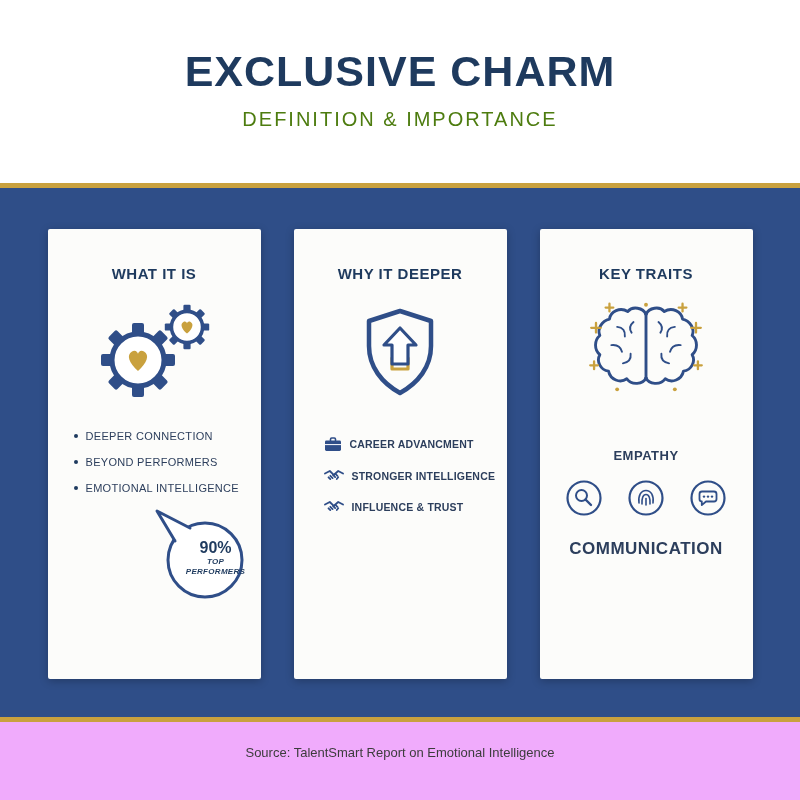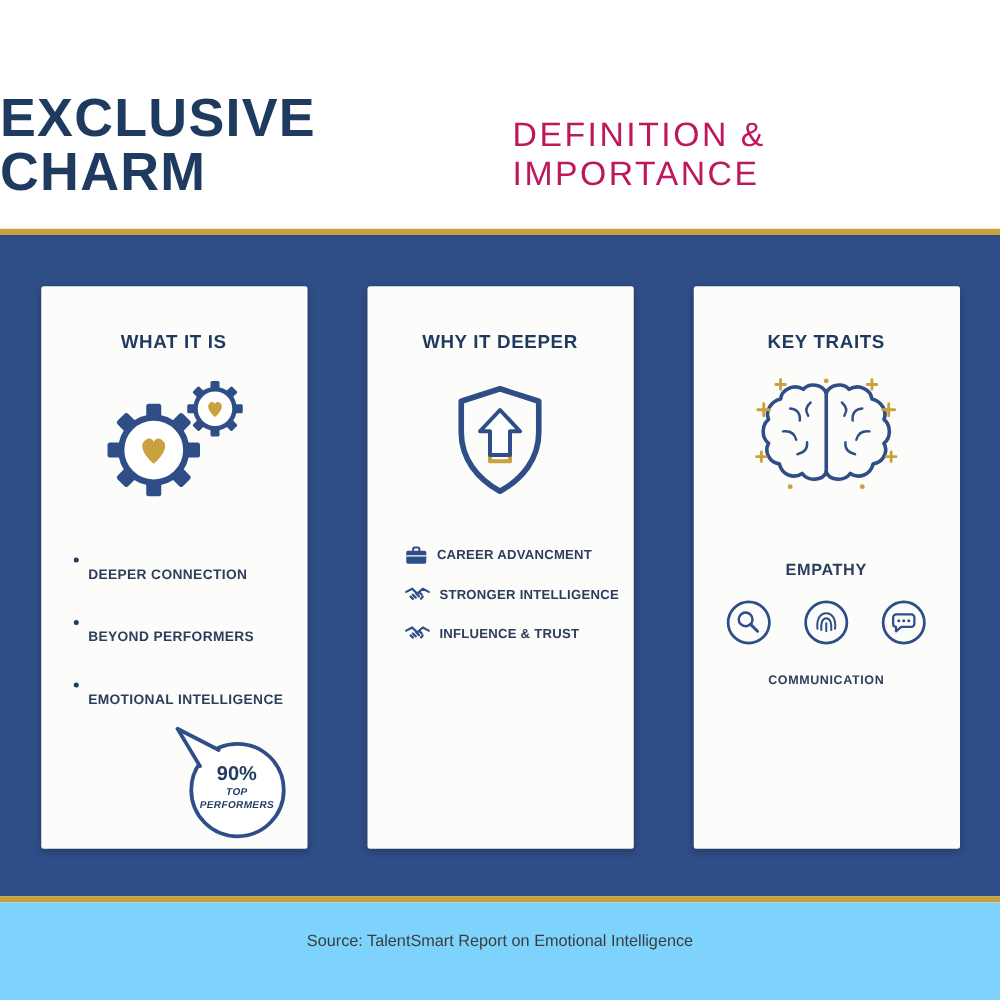--- a/index.html
+++ b/index.html
@@ -6,60 +6,60 @@
     --navy:#2f4e88;
     --navy-text:#1e3a5e;
     --gold:#c9a13e;
     --card-bg:#fcfcfa;
   }
   *{margin:0;padding:0;box-sizing:border-box;}
   html,body{width:800px;height:800px;background:#fff;font-family:"Liberation Sans",sans-serif;}
   .page{width:800px;height:800px;display:flex;flex-direction:column;overflow:hidden;background:#fff;}
 
   
-  .top{height:183px;display:flex;align-items:center;justify-content:flex-start;padding-top:50px;}
+  .top{height:183px;display:flex;flex-direction:column;align-items:center;justify-content:flex-start;padding-top:50px;}
   .top h1{font-size:43px;font-weight:800;letter-spacing:1px;color:var(--navy-text);line-height:1;}
-  .top h2{font-size:27px;font-weight:500;letter-spacing:2px;color:#be185d;margin-top:15px;}
+  .top h2{font-size:20px;font-weight:500;letter-spacing:2px;color:#4d7c0f;margin-top:15px;}
 
   .gold-bar{height:5px;width:100%;background:var(--gold);flex:0 0 auto;}
 
   
-  .navy{height:529px;background:var(--navy);display:flex;justify-content:center;gap:48px;padding-top:41px;flex:0 0 auto;}
+  .navy{height:529px;background:var(--navy);display:flex;justify-content:center;gap:33px;padding-top:41px;flex:0 0 auto;}
   .card{width:213px;height:450px;background:var(--card-bg);border-radius:2px;display:flex;flex-direction:column;align-items:center;padding-top:36px;box-shadow:0 2px 8px rgba(0,0,0,.25);}
   .card h3{font-size:15px;font-weight:800;letter-spacing:.5px;color:var(--navy-text);}
 
   .icon-area{display:flex;justify-content:center;}
   .card1 .icon-area{margin-top:18px;}
   .card2 .icon-area{margin-top:24px;}
   .card3 .icon-area{margin-top:16px;}
 
   
   .bullets{list-style:none;margin-top:30px;width:100%;padding-left:26px;}
   .bullets li{display:flex;align-items:center;gap:8px;margin-bottom:14px;}
   .dot{width:4px;height:4px;border-radius:50%;background:var(--navy-text);flex:0 0 auto;}
-  .bullet-label{font-size:11px;font-weight:700;letter-spacing:.3px;color:#2c3e5c;margin-top:24px;}
+  .bullet-label{font-size:11px;font-weight:400;letter-spacing:.3px;color:#2c3e5c;}
 
   
   .badge{position:relative;width:96px;height:96px;align-self:flex-end;margin-right:12px;margin-top:0;}
-  .badge-text{position:absolute;left:15px;top:31px;width:74px;text-align:center;color:var(--navy-text);}
+  .badge-text{position:absolute;left:26px;top:31px;width:74px;text-align:center;color:var(--navy-text);}
   .badge-value{font-size:16px;font-weight:800;line-height:1.1;}
   .badge-line{font-size:8px;font-weight:700;letter-spacing:.3px;line-height:1.3;font-style:italic;}
 
   
   .items{margin-top:38px;width:100%;padding-left:30px;display:flex;flex-direction:column;gap:16px;}
   .item{display:flex;align-items:center;gap:8px;}
   .item-label{font-size:10.5px;font-weight:700;letter-spacing:.2px;color:#2c3e5c;}
 
   
   .trait-top{margin-top:50px;font-size:13px;font-weight:700;letter-spacing:.5px;color:#2c3e5c;text-align:center;}
   .trait-icons{display:flex;gap:24px;margin-top:16px;justify-content:center;}
-  .trait-bottom{margin-top:22px;font-size:10px;font-weight:700;letter-spacing:.5px;color:#2c3e5c;text-align:right;}
-
-  
-  .footer{flex:1;display:flex;justify-content:center;align-items:flex-start;padding-top:23px;background:#7dd3fc;}
+  .trait-bottom{margin-top:22px;font-size:17px;font-weight:700;letter-spacing:.5px;color:#2c3e5c;text-align:right;}
+
+  
+  .footer{flex:1;display:flex;justify-content:center;align-items:flex-start;padding-top:23px;background:#f0abfc;}
   .footer p{font-size:13px;font-weight:500;color:#3c3c3c;}
 
   
   .s-navy{stroke:var(--navy);fill:none;stroke-linecap:round;stroke-linejoin:round;}
   .s-gold{stroke:var(--gold);fill:none;stroke-linecap:round;stroke-linejoin:round;}
   .f-navy{fill:var(--navy);}
   .f-gold{fill:var(--gold);}
   .sfw{fill:#fff;stroke:var(--navy);stroke-linejoin:round;}
 </style>
 </head>

